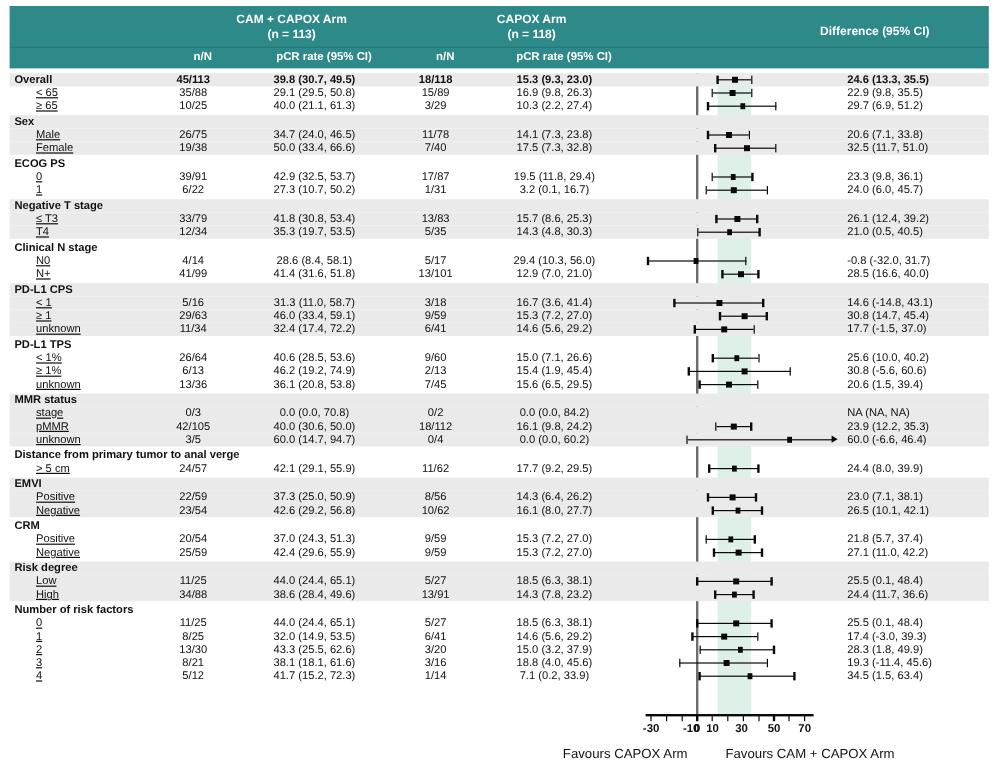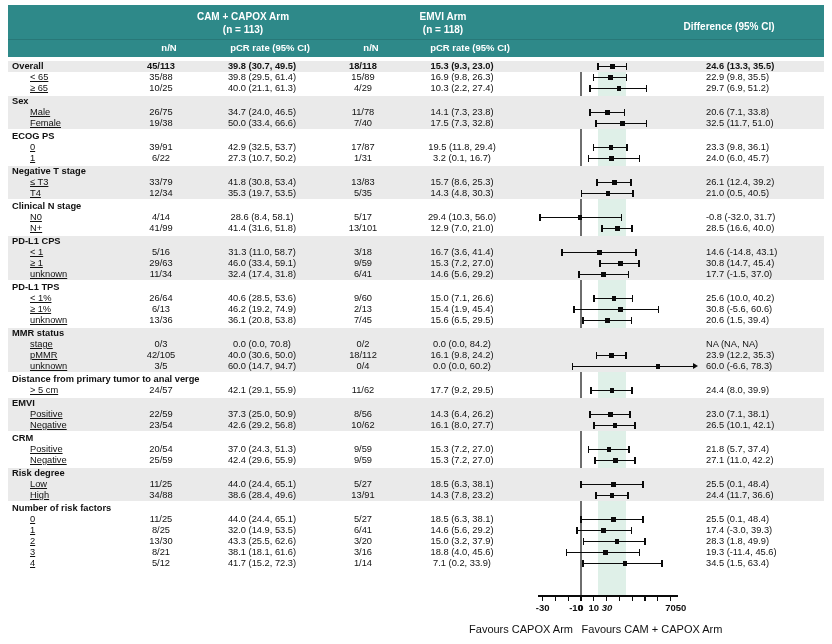--- a/index.html
+++ b/index.html
@@ -55,21 +55,21 @@
   <div class="band" style="left: 598.024px; top: 61px; width: 28.416px; height: 534px;"></div>
   <div class="refline" style="left: 580.25px; top: 61px; width: 1.5px; height: 534px;"></div>
 
   <div class="thead">
     <div class="hline"></div>
     <div class="arm-title arm1">
       <div>CAM + CAPOX Arm</div>
       <div>(n = 113)</div>
     </div>
     <div class="arm-title arm2">
-      <div>EMVI Arm</div>
+      <div>CAPOX Arm</div>
       <div>(n = 118)</div>
     </div>
     <div class="diff-title">Difference (95% CI)</div>
     <div class="subh s-n1">n/N</div>
     <div class="subh s-p1">pCR rate (95% CI)</div>
     <div class="subh s-n2">n/N</div>
     <div class="subh s-p2">pCR rate (95% CI)</div>
   </div>
 
   <div class="tbody" id="rows">
@@ -83,36 +83,36 @@
           <div class="ci-line" style="left: 64.024px; width: 28.416px;"></div>
           <div class="ci-cap" style="left: 63.274px;"></div>
           <div class="ci-cap" style="left: 91.69px;"></div>
           <div class="ci-point" style="left: 76.238px;"></div>
         </div>
         <div class="c-diff">24.6 (13.3, 35.5)</div>
       </div>
       <div class="row">
         <div class="c-label ind">&lt; 65</div>
         <div class="c-n1">35/88</div>
-        <div class="c-p1">39.8 (29.5, 61.4)</div>
+        <div class="c-p1">29.1 (29.5, 50.8)</div>
         <div class="c-n2">15/89</div>
         <div class="c-p2">16.9 (9.8, 26.3)</div>
         <div class="c-plot">
           <div class="ci-line" style="left: 59.544px; width: 32.896px;"></div>
           <div class="ci-cap" style="left: 58.794px;"></div>
           <div class="ci-cap" style="left: 91.69px;"></div>
           <div class="ci-point" style="left: 74.062px;"></div>
         </div>
         <div class="c-diff">22.9 (9.8, 35.5)</div>
       </div>
       <div class="row">
         <div class="c-label ind">≥ 65</div>
         <div class="c-n1">10/25</div>
         <div class="c-p1">40.0 (21.1, 61.3)</div>
-        <div class="c-n2">4/29</div>
+        <div class="c-n2">3/29</div>
         <div class="c-p2">10.3 (2.2, 27.4)</div>
         <div class="c-plot">
           <div class="ci-line" style="left: 55.832px; width: 56.704px;"></div>
           <div class="ci-cap" style="left: 55.082px;"></div>
           <div class="ci-cap" style="left: 111.786px;"></div>
           <div class="ci-point" style="left: 82.766px;"></div>
         </div>
         <div class="c-diff">29.7 (6.9, 51.2)</div>
       </div>
       <div class="row shade group gap">
@@ -266,21 +266,21 @@
           <div class="ci-line" style="left: 65.816px; width: 39.296px;"></div>
           <div class="ci-cap" style="left: 65.066px;"></div>
           <div class="ci-cap" style="left: 104.362px;"></div>
           <div class="ci-point" style="left: 84.174px;"></div>
         </div>
         <div class="c-diff">30.8 (14.7, 45.4)</div>
       </div>
       <div class="row shade">
         <div class="c-label ind">unknown</div>
         <div class="c-n1">11/34</div>
-        <div class="c-p1">32.4 (17.4, 31.8)</div>
+        <div class="c-p1">32.4 (17.4, 72.2)</div>
         <div class="c-n2">6/41</div>
         <div class="c-p2">14.6 (5.6, 29.2)</div>
         <div class="c-plot">
           <div class="ci-line" style="left: 45.08px; width: 49.28px;"></div>
           <div class="ci-cap" style="left: 44.33px;"></div>
           <div class="ci-cap" style="left: 93.61px;"></div>
           <div class="ci-point" style="left: 67.406px;"></div>
         </div>
         <div class="c-diff">17.7 (-1.5, 37.0)</div>
       </div>
@@ -360,21 +360,21 @@
         <div class="c-n1">3/5</div>
         <div class="c-p1">60.0 (14.7, 94.7)</div>
         <div class="c-n2">0/4</div>
         <div class="c-p2">0.0 (0.0, 60.2)</div>
         <div class="c-plot">
           <div class="ci-line" style="left: 38.552px; width: 122.368px;"></div>
           <div class="ci-cap" style="left: 37.802px;"></div>
           <div class="ci-arrow" style="left: 158.92px;"></div>
           <div class="ci-point" style="left: 121.55px;"></div>
         </div>
-        <div class="c-diff">60.0 (-6.6, 78.3)</div>
+        <div class="c-diff">60.0 (-6.6, 46.4)</div>
       </div>
       <div class="row group gap">
         <div class="c-label">Distance from primary tumor to anal verge</div>
       </div>
       <div class="row">
         <div class="c-label ind">&gt; 5 cm</div>
         <div class="c-n1">24/57</div>
         <div class="c-p1">42.1 (29.1, 55.9)</div>
         <div class="c-n2">11/62</div>
         <div class="c-p2">17.7 (9.2, 29.5)</div>
@@ -564,21 +564,21 @@
       <div class="tick" style="left: 72px;"></div>
       <div class="tick" style="left: 84.8px;"></div>
       <div class="tick" style="left: 97.6px;"></div>
       <div class="tick" style="left: 110.4px;"></div>
       <div class="tick" style="left: 123.2px;"></div>
       <div class="tick" style="left: 136px;"></div>
       <div class="tick-label" style="left: 8.6px;">-30</div>
       <div class="tick-label" style="left: 42px;">-10</div>
       <div class="tick-label" style="left: 47px;">0</div>
       <div class="tick-label" style="left: 59.8px;">10</div>
-      <div class="tick-label" style="left: 73px; font-style: italic;">30</div>
-      <div class="tick-label" style="left: 111px; margin-left: 36px;">50</div>
+      <div class="tick-label" style="left: 84px;">30</div>
+      <div class="tick-label" style="left: 111px;">50</div>
       <div class="tick-label" style="left: 136.6px;">70</div>
     </div>
 
   <div class="favours" style="left:521px;">Favours CAPOX Arm</div>
-  <div class="favours" style="left:652px;">Favours CAM + CAPOX Arm</div>
+  <div class="favours" style="left:675px;">Favours CAM + CAPOX Arm</div>
 
 </div>
 
 </body></html>

